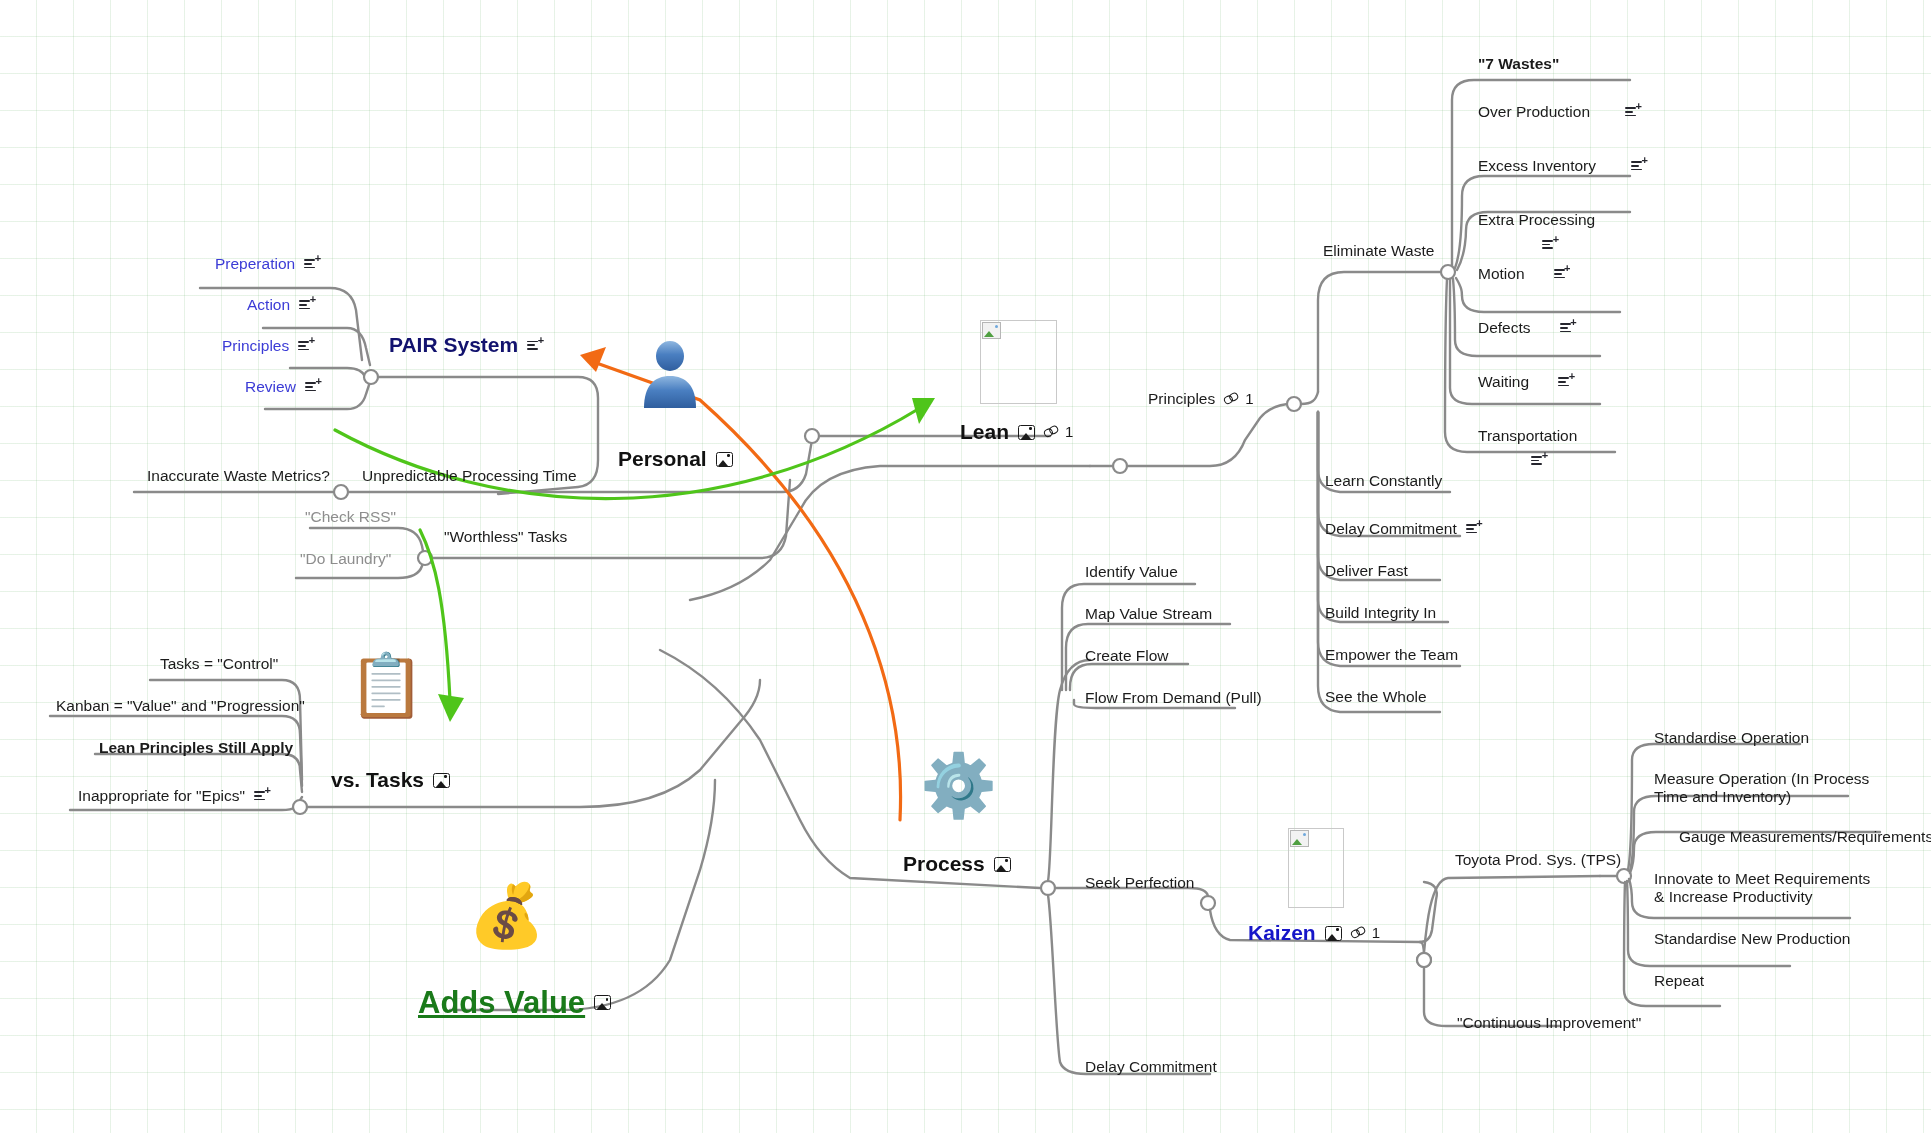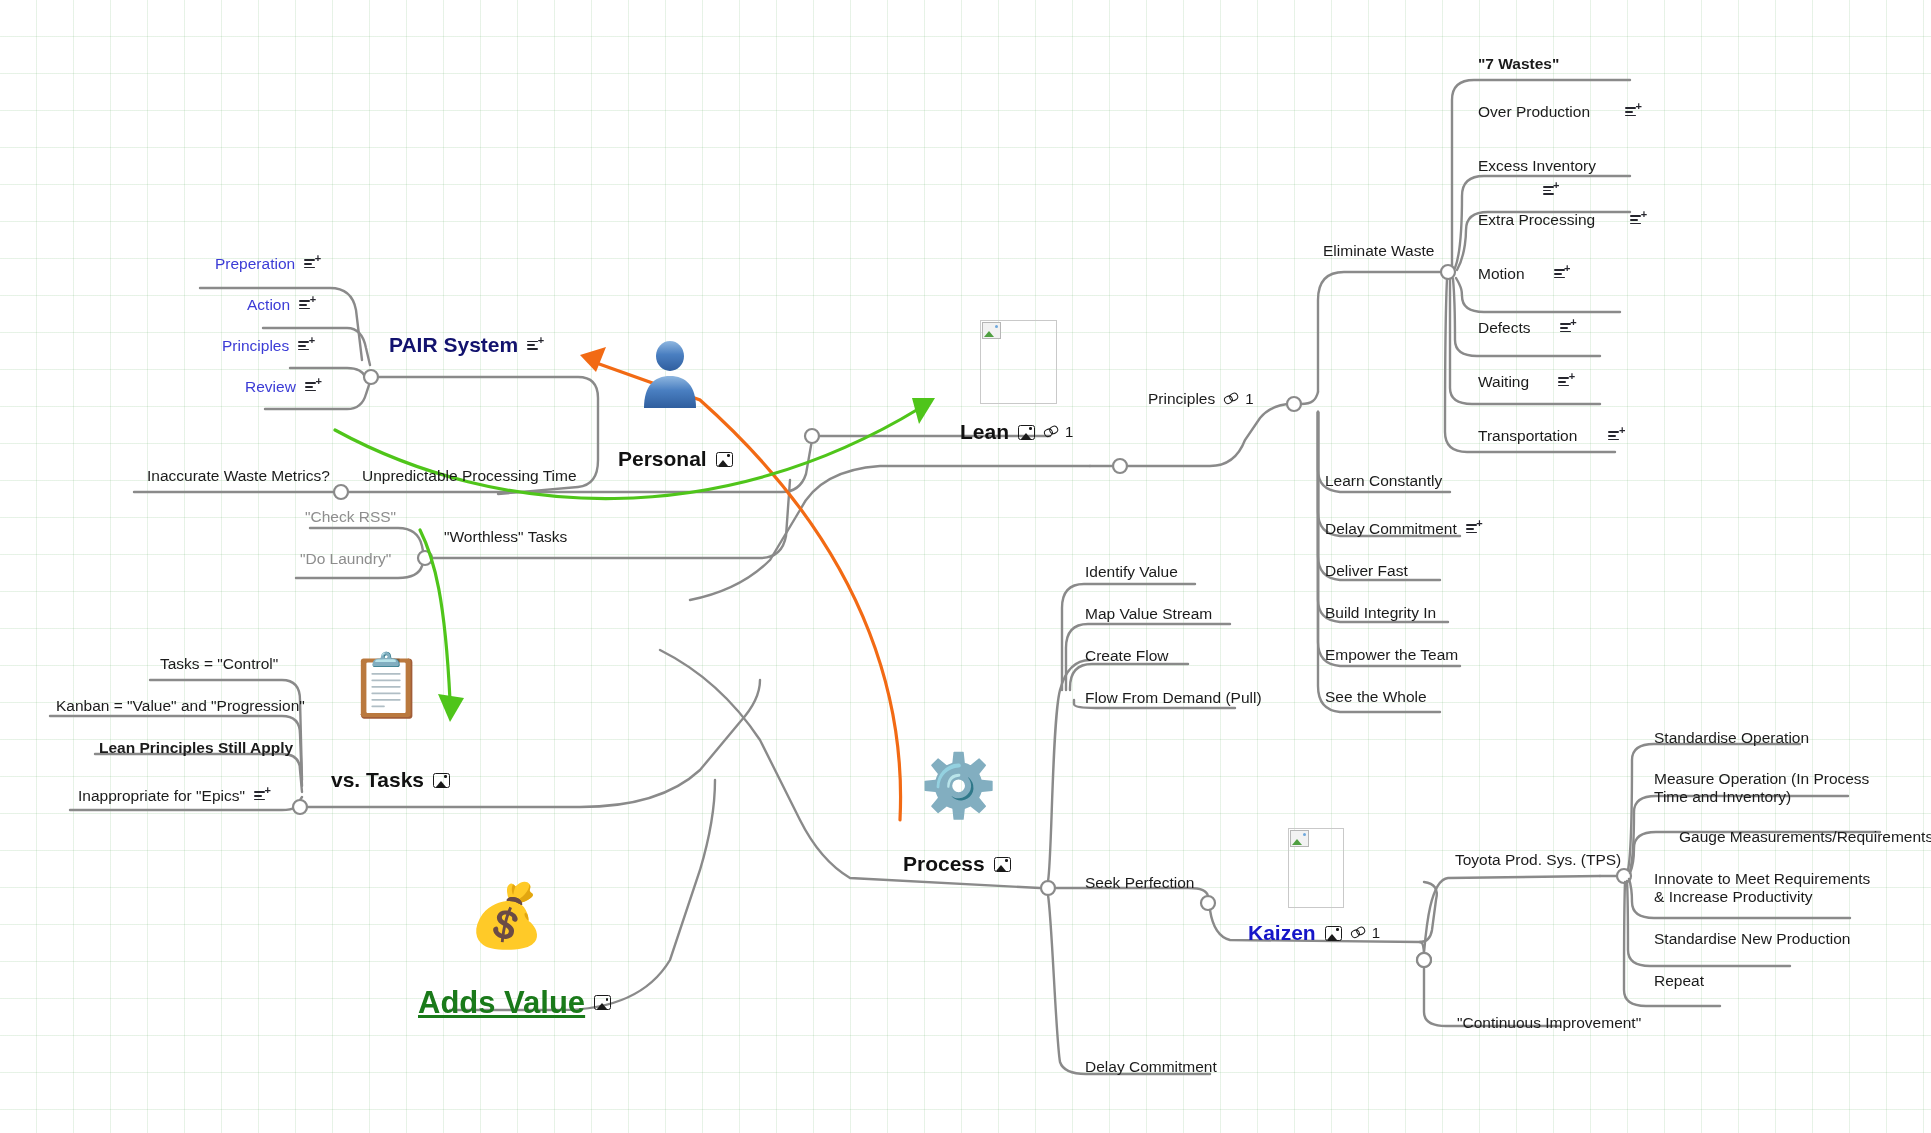--- a/index.html
+++ b/index.html
@@ -482,31 +482,31 @@
   <div class="node" style="left:1478px; top:103px;">
     <span class="lbl t-normal">Over Production</span>
     <span class="icon-note" style="margin-left:26px;">
         <i></i>
         <i></i>
         <i></i>
         <span class="plus">+</span>
       </span>
   </div>
 
-  <div class="node" style="left:1478px; top:157px;flex-direction:column;">
+  <div class="node" style="left:1478px; top:157px;">
     <span class="lbl t-normal">Excess Inventory</span>
     <span class="icon-note" style="margin-left:26px;">
         <i></i>
         <i></i>
         <i></i>
         <span class="plus">+</span>
       </span>
   </div>
 
-  <div class="node" style="left:1478px; top:211px;">
+  <div class="node" style="left:1478px; top:211px;flex-direction:column;">
     <span class="lbl t-normal">Extra Processing</span>
     <span class="icon-note" style="margin-left:26px;">
         <i></i>
         <i></i>
         <i></i>
         <span class="plus">+</span>
       </span>
   </div>
 
   <div class="node" style="left:1478px; top:265px;">
@@ -532,21 +532,21 @@
   <div class="node" style="left:1478px; top:373px;">
     <span class="lbl t-normal">Waiting</span>
     <span class="icon-note" style="margin-left:20px;">
         <i></i>
         <i></i>
         <i></i>
         <span class="plus">+</span>
       </span>
   </div>
 
-  <div class="node" style="left:1478px; top:427px;">
+  <div class="node" style="left:1478px; top:427px;flex-direction:column;">
     <span class="lbl t-normal">Transportation</span>
     <span class="icon-note" style="margin-left:22px;">
         <i></i>
         <i></i>
         <i></i>
         <span class="plus">+</span>
       </span>
   </div>
 
   <div class="emoji" style="left:920px; top:755px; font-size:62px;">⚙️</div>

